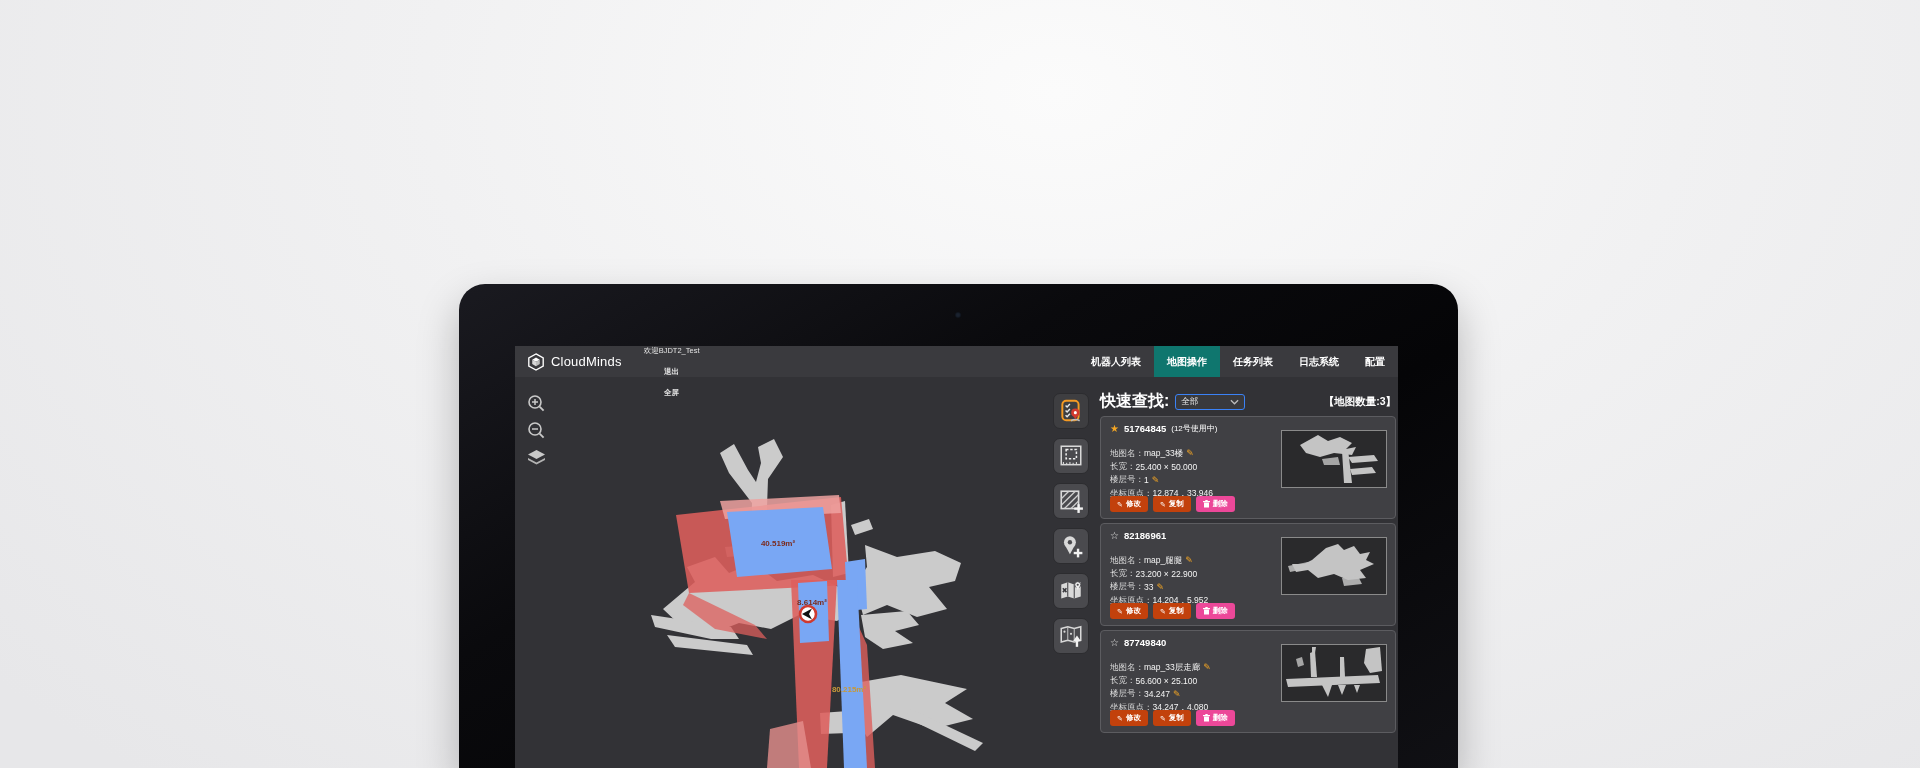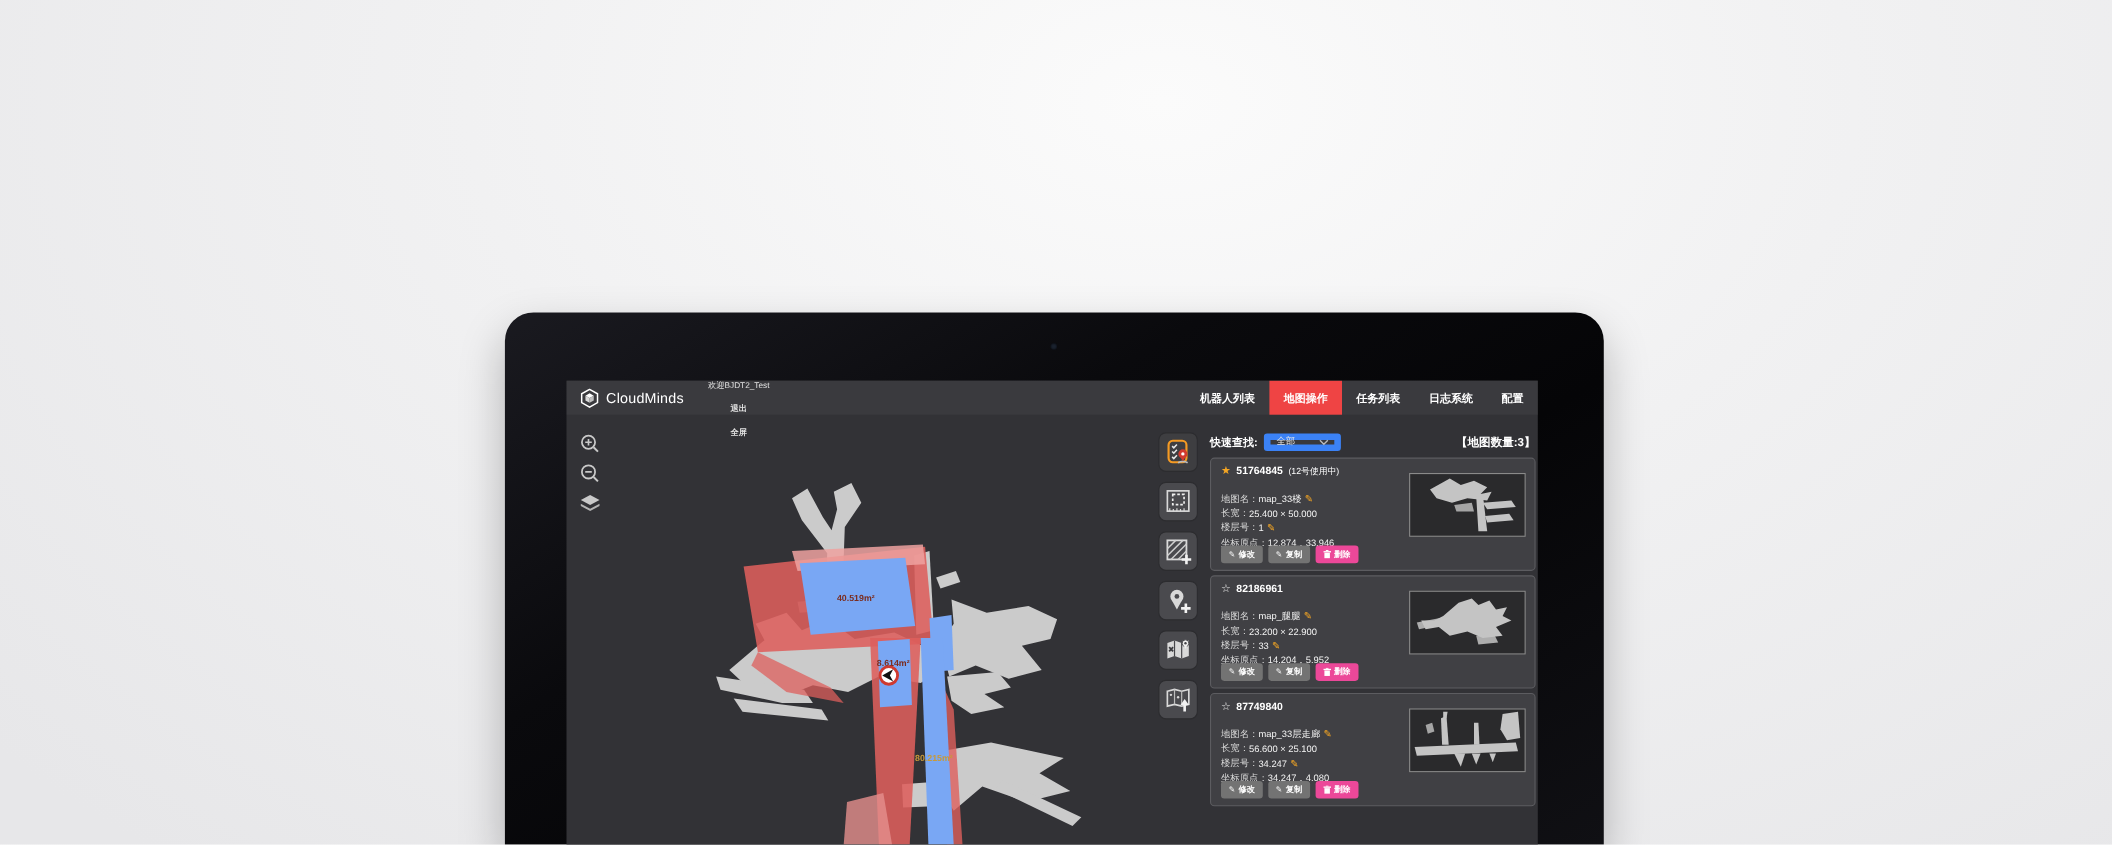--- a/index.html
+++ b/index.html
@@ -31,41 +31,41 @@
   .navbar {
     position:relative; height:31px; background:#3a3a3e;
     display:flex; align-items:stretch;
   }
   .brand { display:flex; align-items:center; gap:6px; padding-left:12px; color:#fff; }
   .brand-name { font-size:13px; font-weight:normal; letter-spacing:.2px; }
   .welcome { display:flex; align-items:center; gap:11px; margin-left:22px; font-size:7.5px; color:#e3e3e3;flex-direction:column; }
   .welcome a { color:#e3e3e3; text-decoration:none; font-weight:bold; }
   .tabs { margin-left:auto; display:flex; height:31px; }
   .tab { display:flex; align-items:center; padding:0 13px; font-size:10px; font-weight:bold; color:#fff; cursor:pointer; white-space:nowrap; }
-  .tab.active { background:#ef4444; }
+  .tab.active { background:#0f766e; }
 
   
   .map-controls { position:absolute; left:12px; top:48px; display:flex; flex-direction:column; gap:8px; z-index:5; }
   .map-controls .ctl { width:19px; height:19px; display:flex; align-items:center; justify-content:center; cursor:pointer; }
 
   
   .tools { position:absolute; left:538px; top:47px; display:flex; flex-direction:column; gap:9px; z-index:5; }
   .tool {
     width:36px; height:36px; background:#4a4a4e; border:1px solid #2c2c2f; border-radius:7px;
     display:flex; align-items:center; justify-content:center; cursor:pointer;
   }
   .tool.active { background:#3e3e41; }
 
   
   .panel { position:absolute; left:585px; top:47px; width:296px; z-index:5; }
   .quickrow { display:flex; align-items:center; height:17px; margin-bottom:6px; }
-  .quickrow .qlabel { font-size:10px; font-weight:bold; color:#fff;text-align:center; }
+  .quickrow .qlabel { font-size:16px; font-weight:bold; color:#fff;text-align:center; }
   .select {
     width:70px; height:16px; margin-left:6px; padding:0 5px;
-    background:#39393c; border:6px solid #3b82f6; border-radius:3px;
+    background:#39393c; border:1px solid #3b82f6; border-radius:3px;
     display:flex; align-items:center; justify-content:space-between;
     font-size:8.5px; color:#e8e8e8; cursor:pointer;
   }
   .mapcount { margin-left:auto; font-size:10.5px; font-weight:bold; color:#fff; }
 
   .card {
     position:relative; height:103px; margin-bottom:4px; padding:6px 9px;
     background:#404044; border:1px solid #5c5c60; border-radius:4px; cursor:pointer;
   }
   .card-head { display:flex; align-items:center; gap:5px; }
@@ -73,21 +73,21 @@
   .star.filled { color:#f5a623; }
   .card-id { font-size:9.5px; font-weight:bold; color:#fff; }
   .card-note { font-size:8px; font-weight:normal; color:#fff; }
   .fields { margin-top:13px; width:172px; }
   .field { display:flex; align-items:center; font-size:8.5px; color:#dcdcdc; height:13.4px; white-space:nowrap; }
   .field .value { color:#f4f4f4; }
   .pencil { color:#f5a623; font-size:9px; margin-left:3px; cursor:pointer; line-height:9px; }
   .actions { position:absolute; left:9px; bottom:6px; display:flex; gap:5px; }
   .btn {
     display:flex; align-items:center; gap:3px; padding:3px 7px; border:none; border-radius:3px;
-    background:#737373; color:#fff; font-size:7.5px; font-weight:bold; cursor:pointer;
+    background:#c2410c; color:#fff; font-size:7.5px; font-weight:bold; cursor:pointer;
     font-family:inherit;
   }
   .btn.gray { background:#ec4899; }
   .btn .bicon { font-size:7px; line-height:7px; }
   .thumb {
     position:absolute; right:8px; top:13px; width:106px; height:58px;
     background:#2a2a2c; border:1px solid #8a8a8a; overflow:hidden;
   }
 
   

